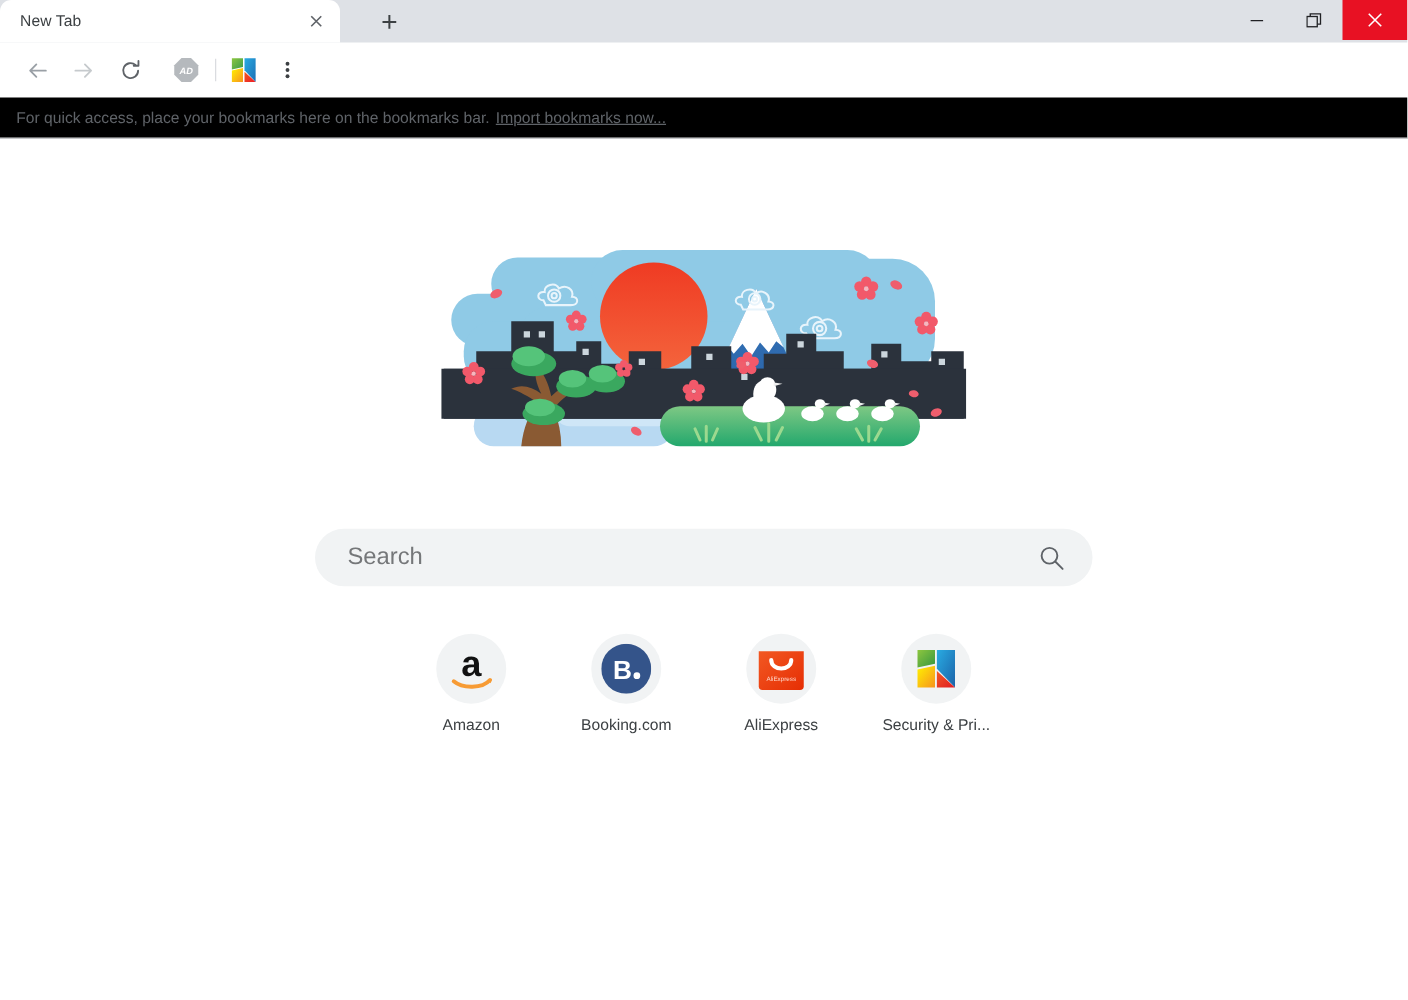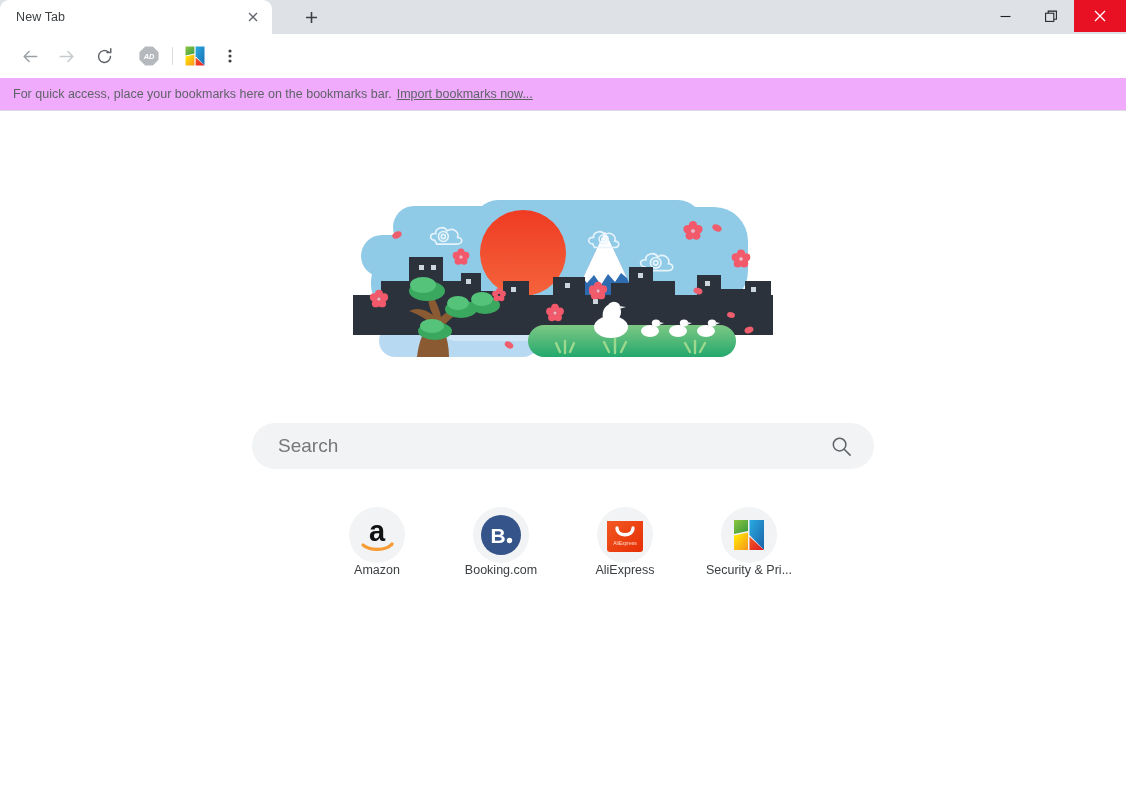--- a/index.html
+++ b/index.html
@@ -137,21 +137,21 @@
   .menu-btn {
     width: 30px; height: 30px;
     margin-left: 6px; margin-right: 2px;
     display:flex; align-items:center; justify-content:center;
     flex: none;
   }
 
   
   .bookmarkbar {
     height: 33px;
-    background: #f0abfc;
+    background: #000000;
     border-bottom: 1px solid #dadce0;
     display: flex;
     align-items: center;
     padding-left: 13px;
     font-size: 12.5px;
     color: #5f6368;
     gap: 5px;
   }
   .bm-link {
     color: #5f6368;
@@ -209,20 +209,21 @@
   }
   .sc-tile {
     width: 56px; height: 56px;
     border-radius: 50%;
     background: #f1f3f4;
     display: flex; align-items: center; justify-content: center;
     overflow: hidden;
   }
   .sc-tile.plain { background: #f1f3f4; }
   .sc-label {
+    margin-top: 10px;
     font-size: 12.5px;
     color: #3c4043;
     max-width: 112px;
     white-space: nowrap;
     overflow: hidden;
     text-overflow: ellipsis;
     text-align: center;
   }
   .sc-inner-svg { display:block; }
 </style>

